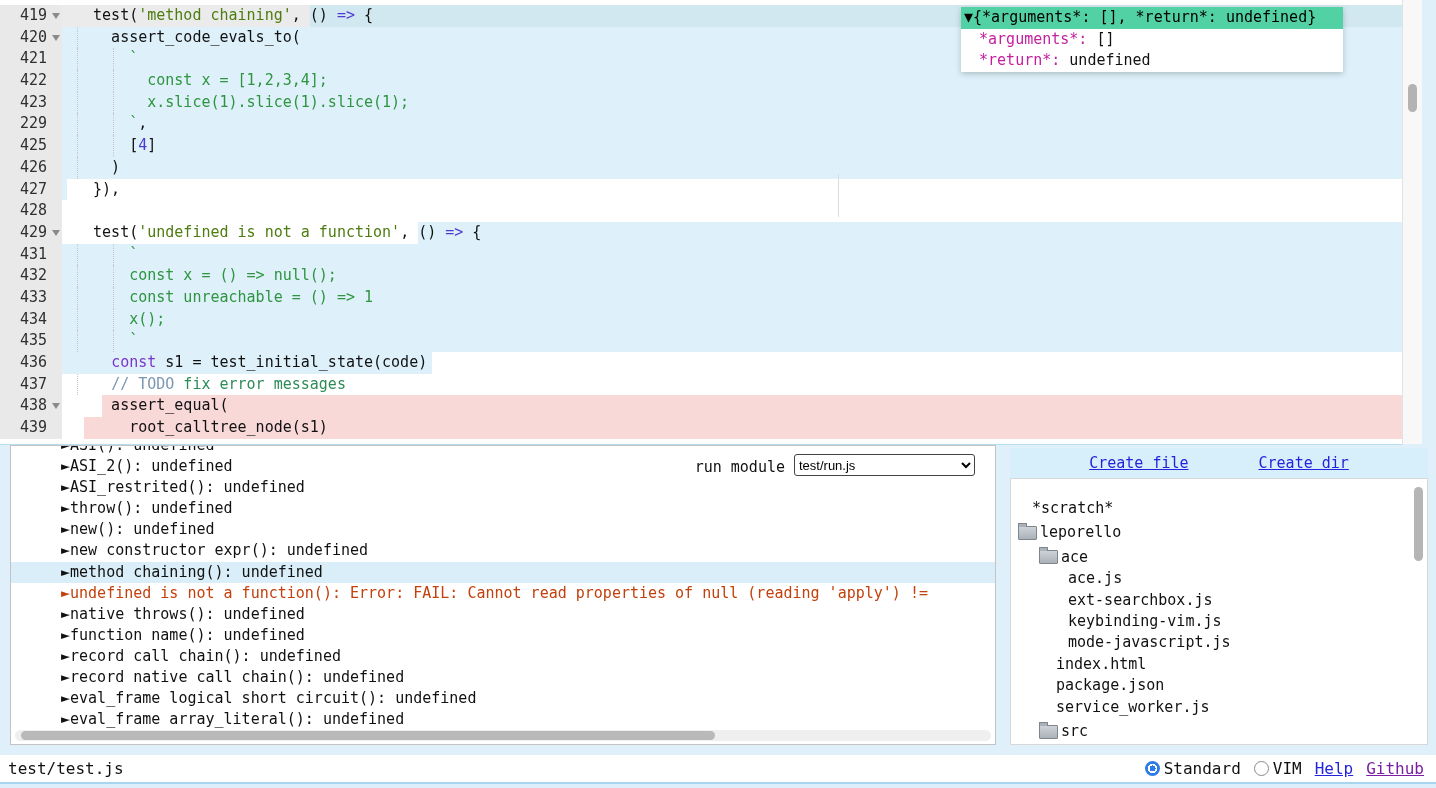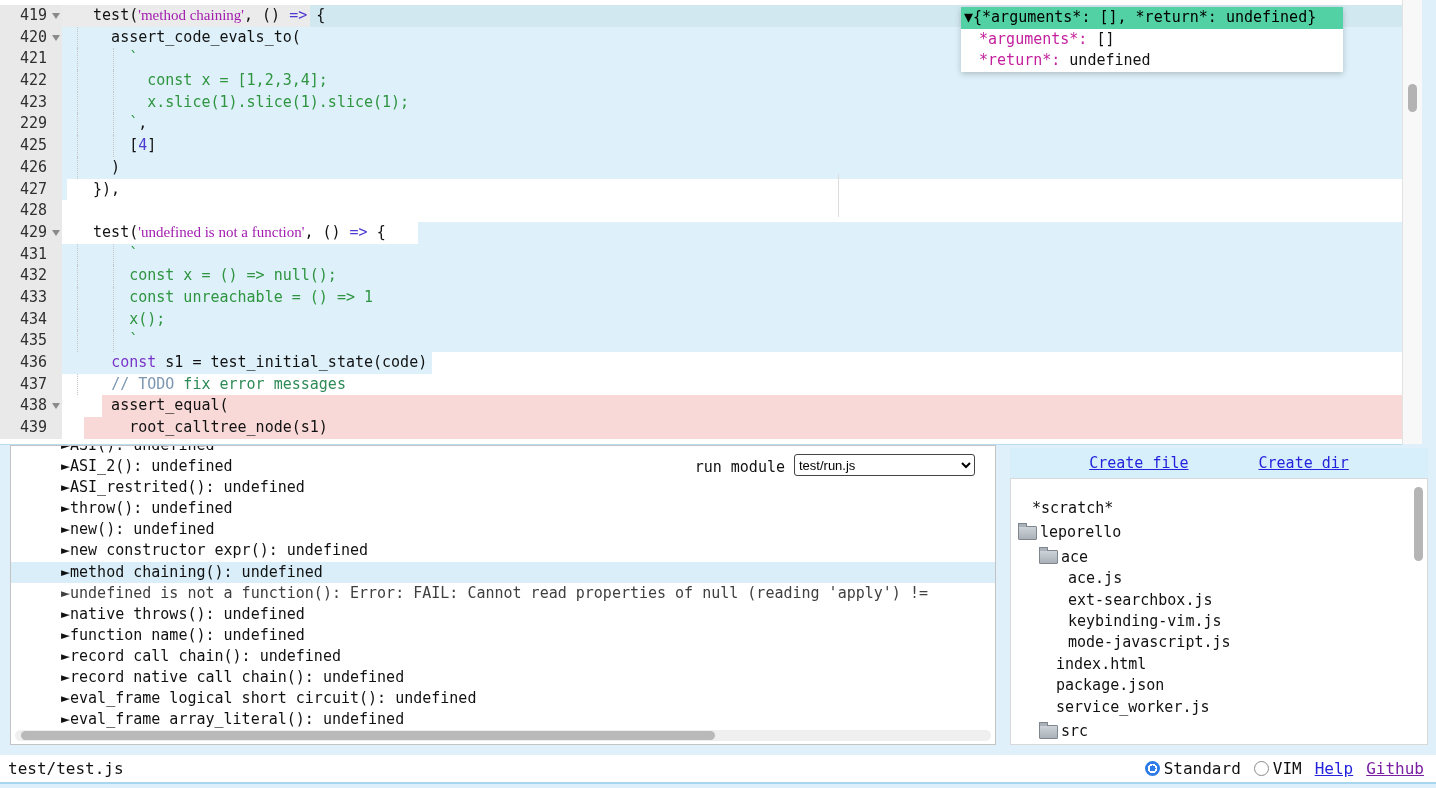--- a/index.html
+++ b/index.html
@@ -13,42 +13,42 @@
           justify-content:flex-end;align-items:center;}
   .gutter .num{padding-right:2px;}
   .foldbox{width:13px;height:100%;display:flex;align-items:center;justify-content:center;}
   .fold-tri{width:0;height:0;border-left:4px solid transparent;border-right:4px solid transparent;
             border-top:6px solid #8a8a8a;}
   .code{position:relative;flex:1;white-space:pre;}
   .band{position:absolute;top:0;bottom:0;z-index:0;}
   .guide{position:absolute;top:0;bottom:0;width:0;border-left:1px dotted #c6c6c6;z-index:1;}
   .gd1{left:15px;} .gd2{left:calc(13px + 4ch + 2px);}
   .ltext{position:relative;z-index:2;display:inline-block;padding-left:13px;color:#111;}
-  .seg-d{color:#111;} .seg-k{color:#7a35c8;} .seg-s{color:#a21caf;font-family:Liberation Serif, serif;} .seg-t{color:#2e9440;}
+  .seg-d{color:#111;} .seg-k{color:#7a35c8;} .seg-s{color:#4d7c0f;} .seg-t{color:#2e9440;}
   .seg-o{color:#4c3ad2;} .seg-c{color:#7b96b2;} .seg-g{color:#2e8b57;}
   #ed-divider{position:absolute;left:838px;top:174px;height:43px;width:1px;background:#dcdcdc;z-index:3;}
   
   #ed-scroll{position:absolute;left:1402px;top:0;width:19px;height:444px;background:#f8f8f8;
              border-left:1px solid #e2e2e2;}
   #ed-thumb{position:absolute;left:5px;top:84px;width:9px;height:28px;background:#b3b3b3;border-radius:5px;}
   
   #inspector{position:absolute;left:961px;top:7px;width:382px;z-index:5;font-size:15px;
              box-shadow:0 2px 6px rgba(0,0,0,.22);}
   #insp-header{height:21.5px;line-height:21.5px;background:#52d1a5;color:#000;padding-left:3px;white-space:pre;}
   .insp-row{height:21.5px;line-height:21.5px;background:#fff;padding-left:9px;white-space:pre;}
   .insp-key{color:#c41f9d;}
   .insp-val{color:#111;}
   
   #console{position:absolute;left:10px;top:445px;width:986px;height:300px;background:#fff;
            border:1px solid #c3c3c3;overflow:hidden;box-sizing:border-box;}
   #citems{margin:0;padding:2px 0 0 0;list-style:none;font-size:15px;}
   .citem{height:21.1px;line-height:21.1px;white-space:pre;padding-left:50px;color:#111;}
   .citem.first{margin-top:-13px;}
   .citem.selected{background:#d9eef8;}
-  .citem.error{color:#404040;}
+  .citem.error{color:#c2410c;}
   #run-module{position:absolute;top:8px;right:20px;display:flex;align-items:flex-end;gap:9px;font-size:15px;color:#111;}
   #run-module select{font-family:"Liberation Sans",sans-serif;font-size:13px;width:181px;height:22px;
                      border:1px solid #444;border-radius:3px;background:#fff;}
   #c-hscroll{position:absolute;left:4px;right:4px;bottom:3px;height:11px;background:#efefef;border-radius:6px;}
   #c-hthumb{position:absolute;left:6px;top:1px;height:9px;width:694px;background:#b9b9b9;border-radius:5px;}
   
   #ft-header{position:absolute;left:1010px;top:448px;width:418px;height:30px;background:#d7eefb;
              display:flex;justify-content:center;align-items:center;gap:70px;font-size:15px;}
   #ft-header a{color:#2323dd;text-decoration:underline;cursor:pointer;}
   #filetree{position:absolute;left:1010px;top:478px;width:418px;height:267px;background:#fff;

